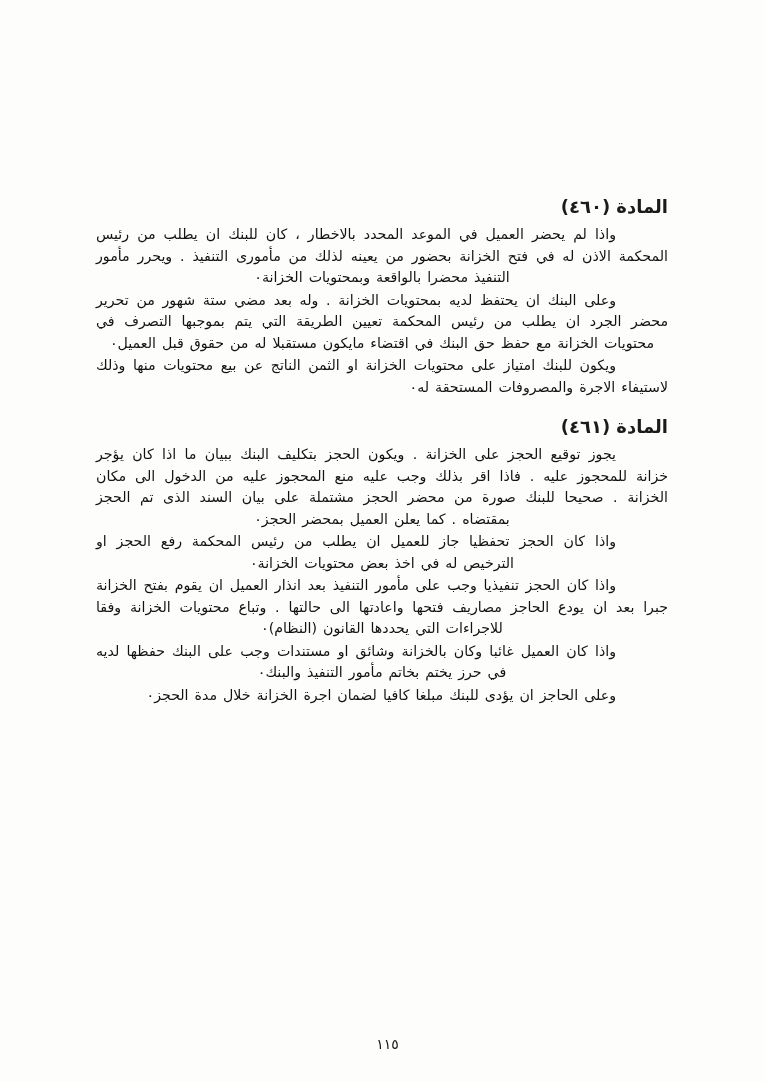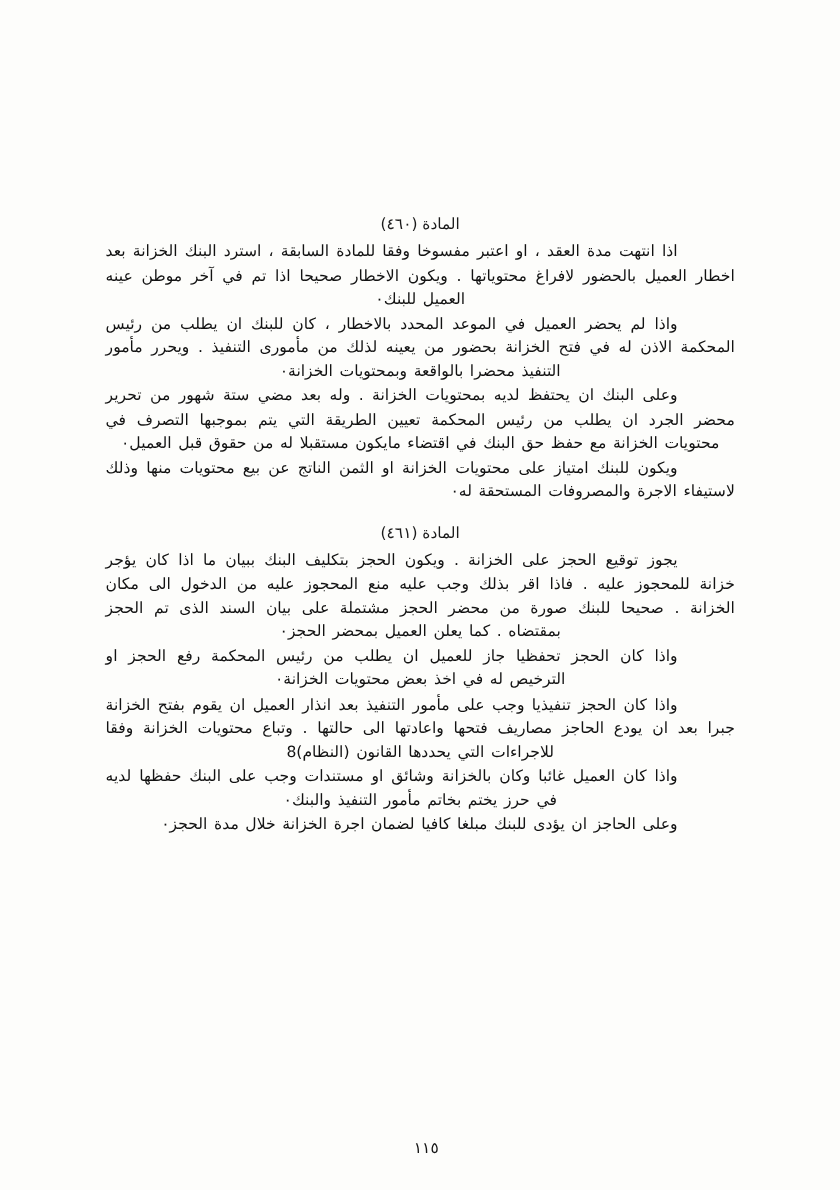--- a/index.html
+++ b/index.html
@@ -22,26 +22,25 @@
     position: absolute;
     top: 196px;
     right: 96px;
     left: 96px;
     bottom: 40px;
   }
   .article {
     margin-bottom: 4px;
   }
   .article-heading {
-    text-align: center;
-    font-size: 14px;
+    font-size: 18px;
     letter-spacing: 0.5px;
     color: #1b1b1b;
     margin: 0 0 7px 0;
-    font-weight: 400;
+    font-weight: 700;
     direction: rtl;
   }
   .para {
     font-size: 14.2px;
     line-height: 21.5px;
     color: #121212;
     text-align: justify;
     text-align-last: center;
     direction: rtl;
     margin: 0 0 1px 0;
@@ -71,33 +70,32 @@
   }
 </style>
 </head>
 <body>
 
 <div class="page">
   <div class="page-inner">
 
     <div class="article">
       <div class="article-heading">المادة (٤٦٠)</div>
-      <p class="para first">اذا انتهت مدة العقد ، او اعتبر مفسوخا وفقا للمادة السابقة ، استرد البنك الخزانة بعد اخطار العميل بالحضور لافراغ محتوياتها . ويكون الاخطار صحيحا اذا تم في آخر موطن عينه العميل للبنك٠</p>
       <p class="para first">واذا لم يحضر العميل في الموعد المحدد بالاخطار ، كان للبنك ان يطلب من رئيس المحكمة الاذن له في فتح الخزانة بحضور من يعينه لذلك من مأمورى التنفيذ . ويحرر مأمور التنفيذ محضرا بالواقعة وبمحتويات الخزانة٠</p>
       <p class="para first">وعلى البنك ان يحتفظ لديه بمحتويات الخزانة . وله بعد مضي ستة شهور من تحرير محضر الجرد ان يطلب من رئيس المحكمة تعيين الطريقة التي يتم بموجبها التصرف في محتويات الخزانة مع حفظ حق البنك في اقتضاء مايكون مستقبلا له من حقوق قبل العميل٠</p>
       <p class="para first last-left">ويكون للبنك امتياز على محتويات الخزانة او الثمن الناتج عن بيع محتويات منها وذلك لاستيفاء الاجرة والمصروفات المستحقة له٠</p>
     </div>
 
     <div class="spacer-block"></div>
 
     <div class="article">
       <div class="article-heading article-2-heading">المادة (٤٦١)</div>
       <p class="para first">يجوز توقيع الحجز على الخزانة . ويكون الحجز بتكليف البنك ببيان ما اذا كان يؤجر خزانة للمحجوز عليه . فاذا اقر بذلك وجب عليه منع المحجوز عليه من الدخول الى مكان الخزانة . صحيحا للبنك صورة من محضر الحجز مشتملة على بيان السند الذى تم الحجز بمقتضاه . كما يعلن العميل بمحضر الحجز٠</p>
       <p class="para first">واذا كان الحجز تحفظيا جاز للعميل ان يطلب من رئيس المحكمة رفع الحجز او الترخيص له في اخذ بعض محتويات الخزانة٠</p>
-      <p class="para first">واذا كان الحجز تنفيذيا وجب على مأمور التنفيذ بعد انذار العميل ان يقوم بفتح الخزانة جبرا بعد ان يودع الحاجز مصاريف فتحها واعادتها الى حالتها . وتباع محتويات الخزانة وفقا للاجراءات التي يحددها القانون (النظام)8</p>
+      <p class="para first">واذا كان الحجز تنفيذيا وجب على مأمور التنفيذ بعد انذار العميل ان يقوم بفتح الخزانة جبرا بعد ان يودع الحاجز مصاريف فتحها واعادتها الى حالتها . وتباع محتويات الخزانة وفقا للاجراءات التي يحددها القانون (النظام)٠</p>
       <p class="para first">واذا كان العميل غائبا وكان بالخزانة وشائق او مستندات وجب على البنك حفظها لديه في حرز يختم بخاتم مأمور التنفيذ والبنك٠</p>
       <p class="para first last-left">وعلى الحاجز ان يؤدى للبنك مبلغا كافيا لضمان اجرة الخزانة خلال مدة الحجز٠</p>
     </div>
 
   </div>
 
   <div class="page-number">١١٥</div>
 </div>
 
 </body></html>

